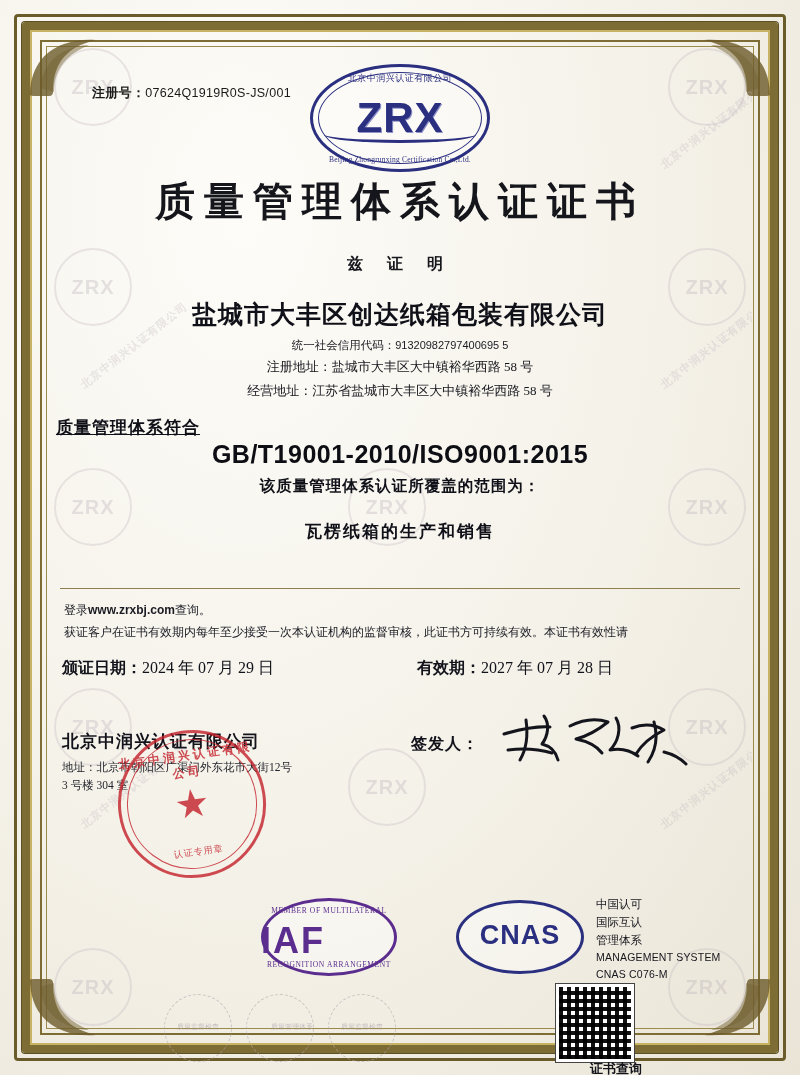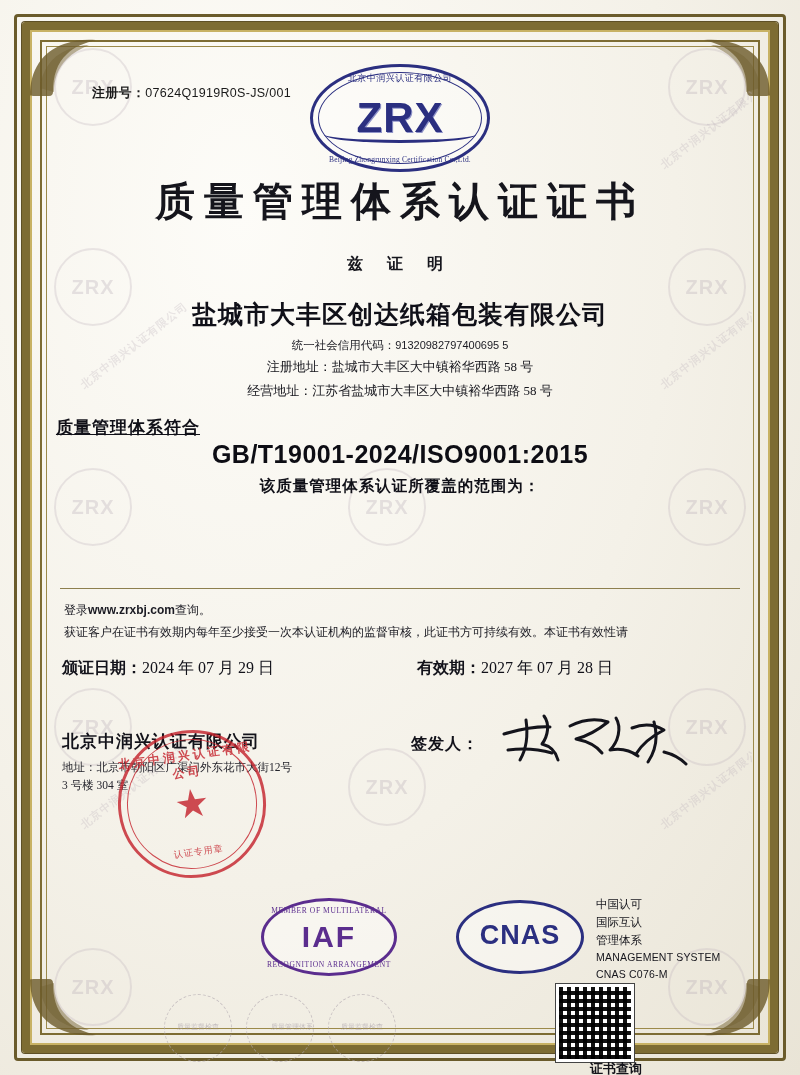--- a/index.html
+++ b/index.html
@@ -231,23 +231,23 @@
   
   .iaf{
     position:absolute;left:205px;top:840px;
     width:136px;height:78px;
   }
   .iaf-ell{
     position:absolute;inset:0;border:3px solid #5b2d8e;border-radius:50%;
     background:rgba(255,255,255,.4);
   }
   .iaf-txt{
-    position:absolute;left:0;right:0;top:22px;text-align:center;
+    position:absolute;left:0;right:0;top:22px;text-align:left;
     font-family:"Liberation Sans", sans-serif;font-weight:bold;
-    font-size:30px;color:#5b2d8e;letter-spacing:2px;
+    font-size:36px;color:#5b2d8e;letter-spacing:2px;
   }
   .iaf-top{
     position:absolute;left:0;right:0;top:8px;text-align:center;
     font-size:7.5px;color:#5b2d8e;letter-spacing:.6px;
   }
   .iaf-bot{
     position:absolute;left:0;right:0;bottom:7px;text-align:center;
     font-size:7.5px;color:#5b2d8e;letter-spacing:.6px;
   }
 
@@ -373,22 +373,23 @@
     <div class="hereby">兹 证 明</div>
 
     <div class="company">盐城市大丰区创达纸箱包装有限公司</div>
     <div class="credit">
       <span>统一社会信用代码：</span><span class="num">91320982797400695 5</span>
     </div>
     <div class="addr addr1">注册地址：盐城市大丰区大中镇裕华西路 58 号</div>
     <div class="addr addr2">经营地址：江苏省盐城市大丰区大中镇裕华西路 58 号</div>
 
     <div class="std-lead">质量管理体系符合</div>
-    <div class="std-code">GB/T19001-2024/ISO9001:2015</div>
+    <div class="std-code">GB/T19001-2010/ISO9001:2015</div>
     <div class="scope-lead">该质量管理体系认证所覆盖的范围为：</div>
+    <div class="scope">瓦楞纸箱的生产和销售</div>
 
     <div class="divider"></div>
     <div class="note">
       <div>
         <span>登录</span><span class="site">www.zrxbj.com</span><span>查询。</span>
       </div>
       <div>获证客户在证书有效期内每年至少接受一次本认证机构的监督审核，此证书方可持续有效。本证书有效性请</div>
     </div>
 
     <div class="date-row">

